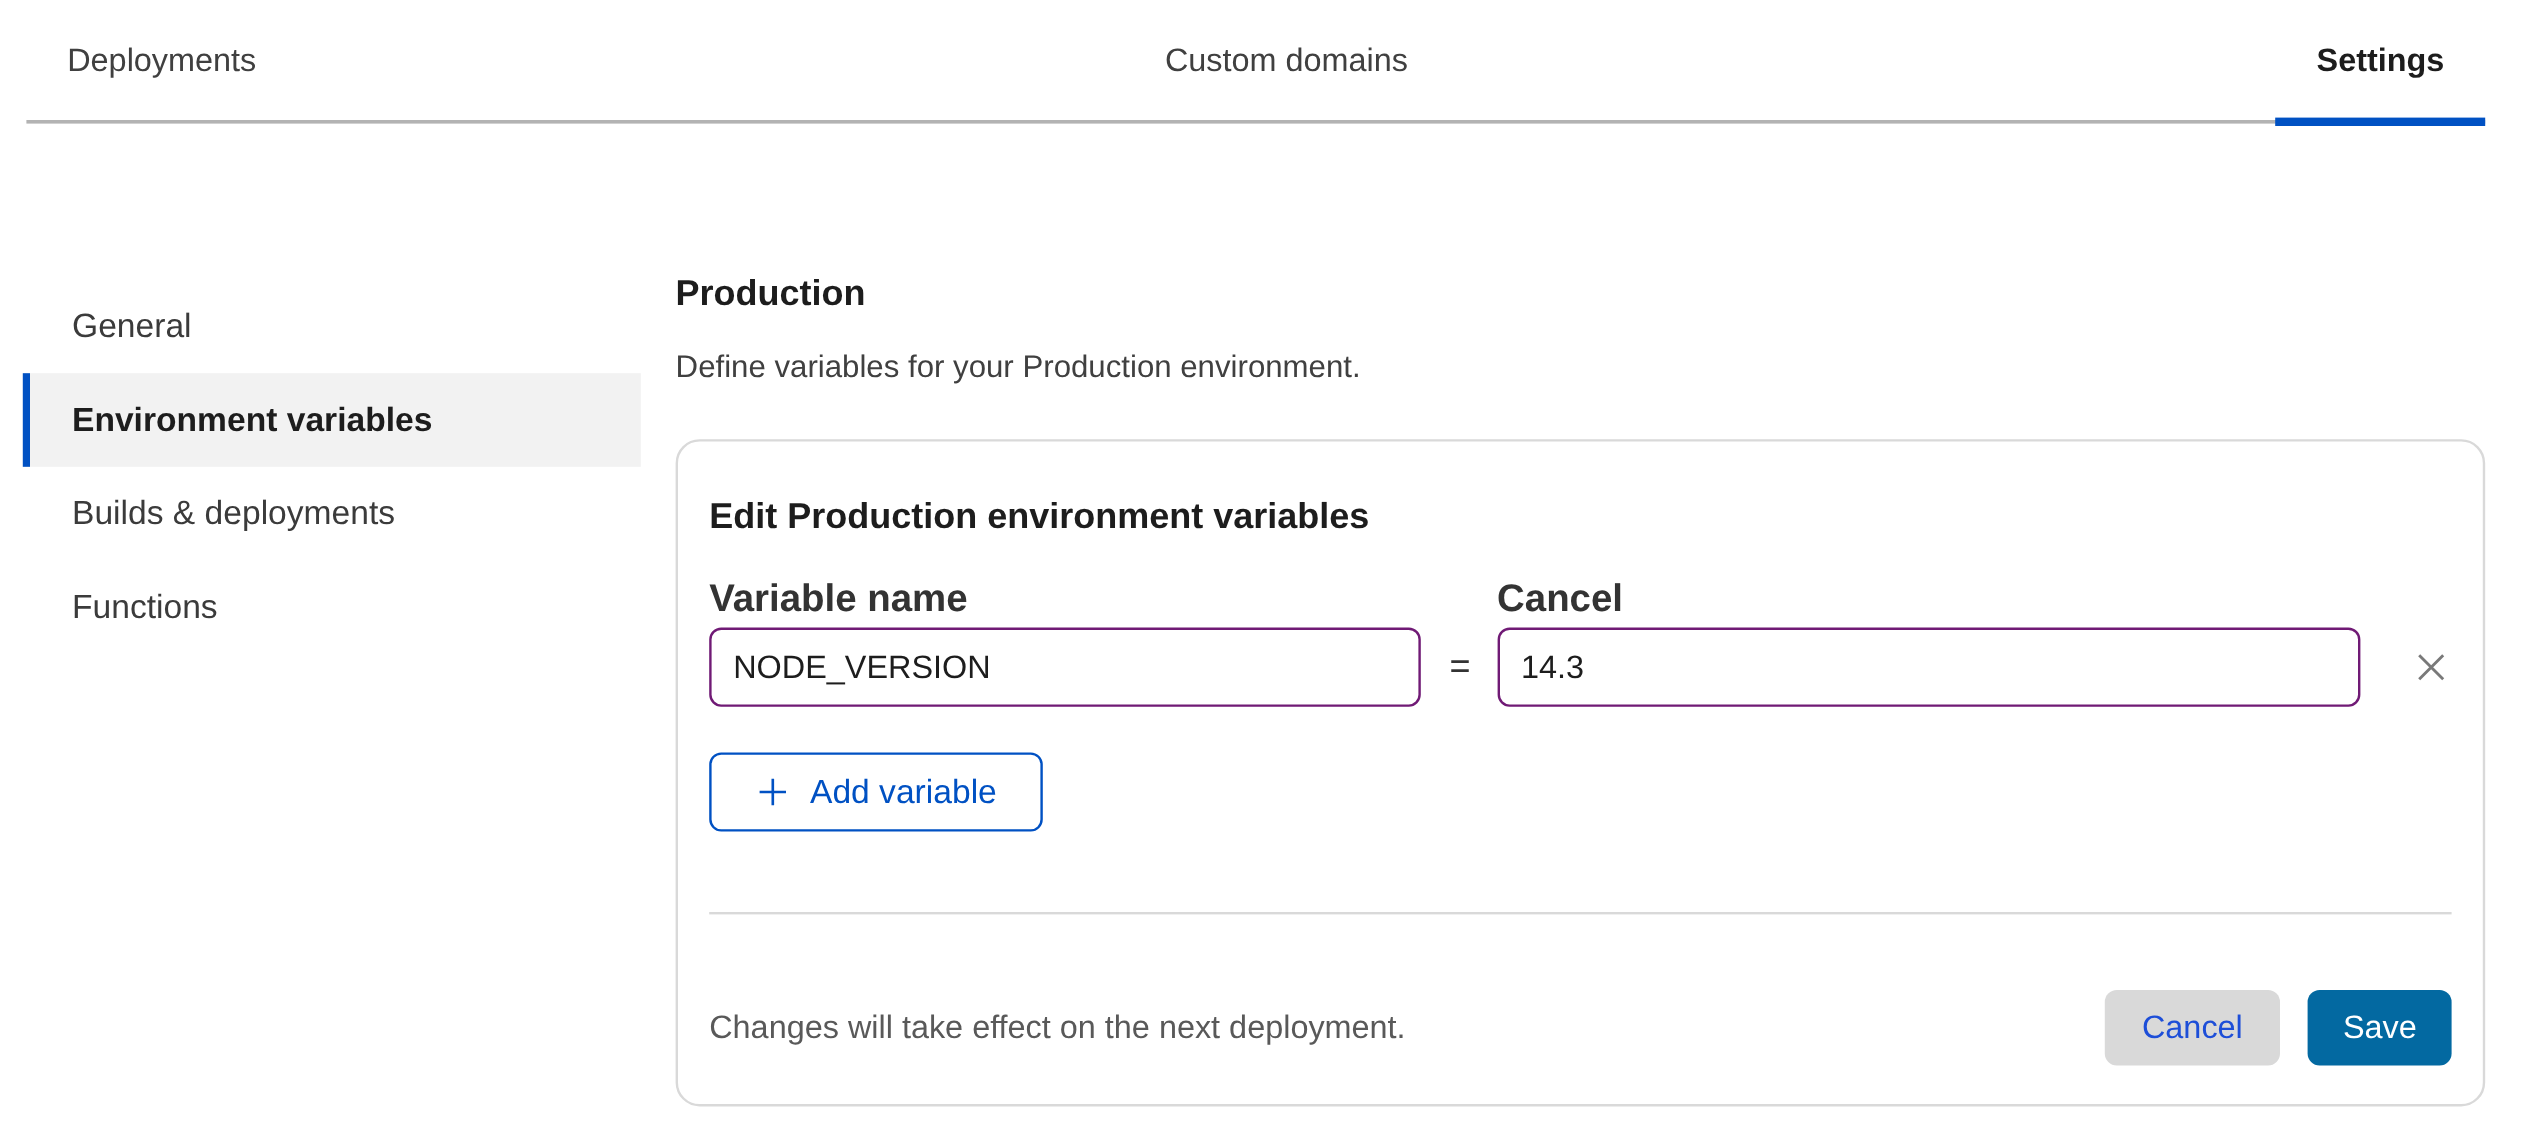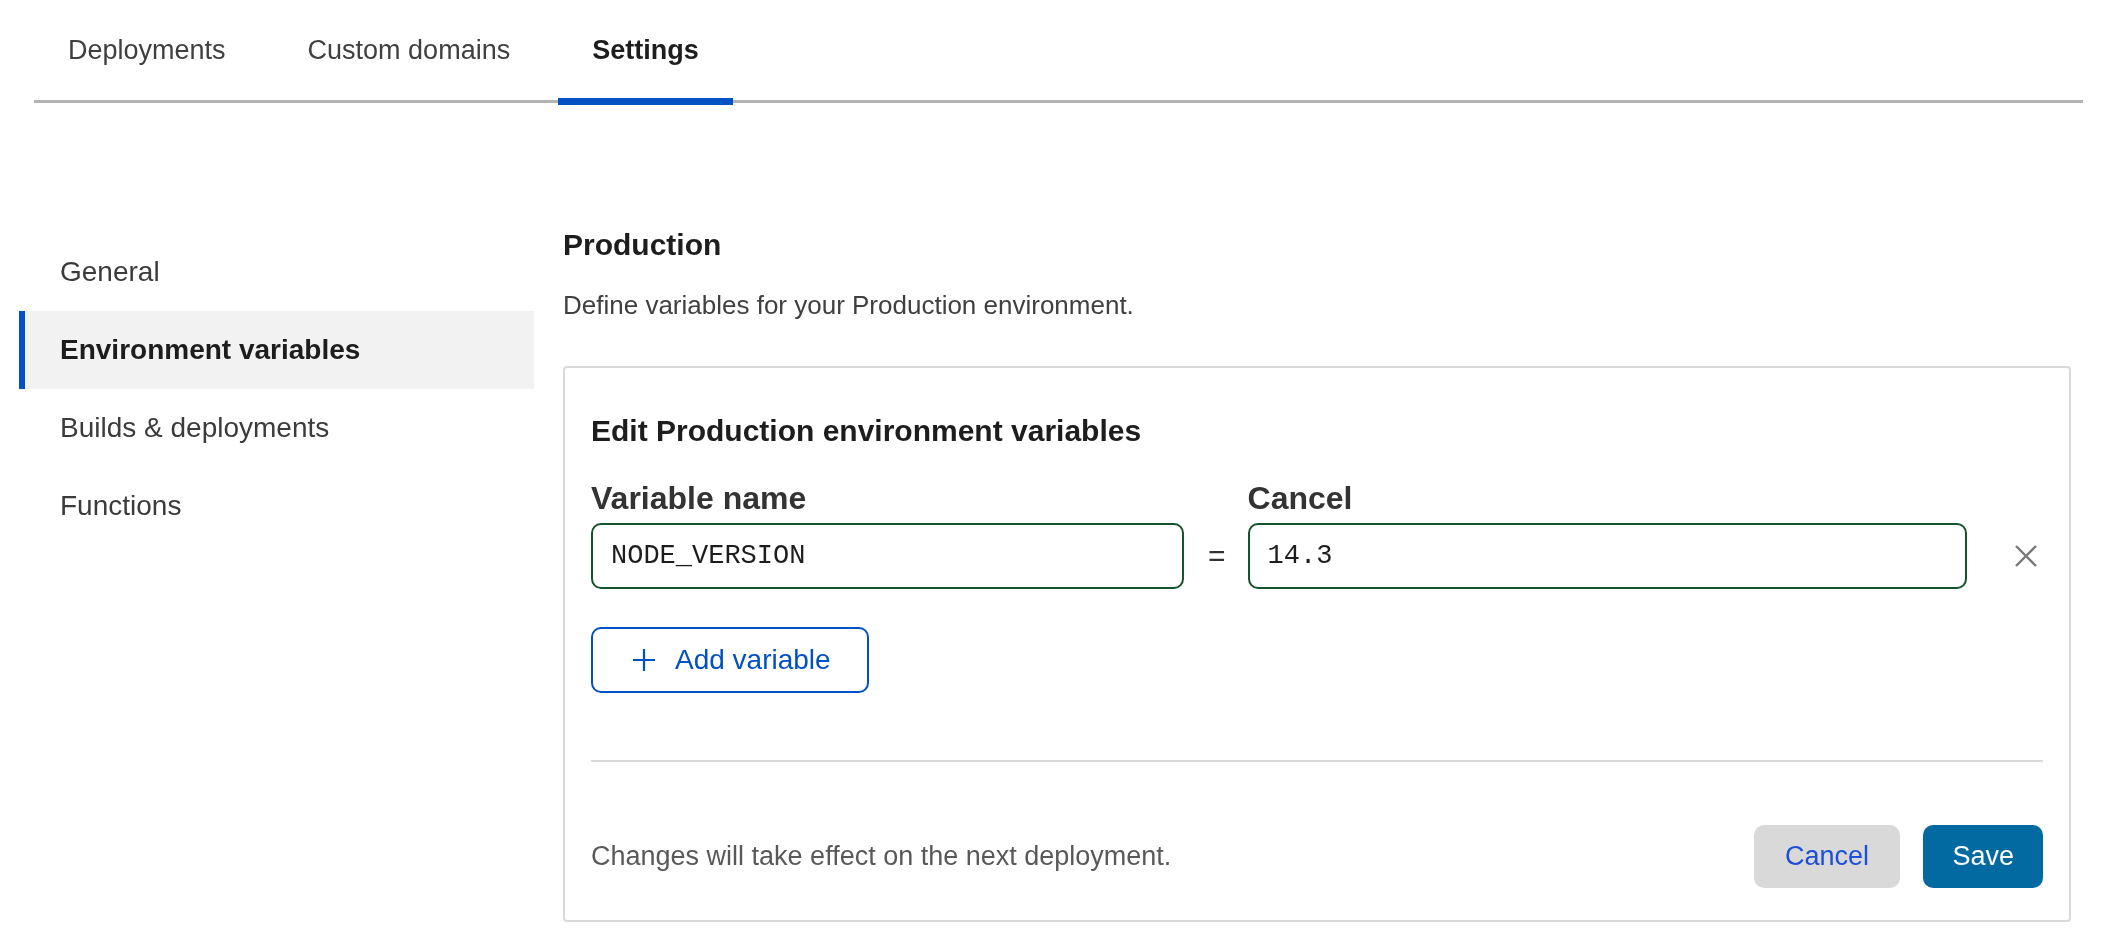--- a/index.html
+++ b/index.html
@@ -4,23 +4,24 @@
 <style>
   * { margin:0; padding:0; }
   html,body { background:#ffffff; }
   body {
     width:2121px; height:948px; position:relative; overflow:hidden;
     font-family:"Liberation Sans", sans-serif; color:#1d1d1d;
   }
 
   
   .tabbar {
-    position:absolute; left:34px; top:0; width:2049px; height:100px;
+    position:absolute; left:22px; top:0; width:2049px; height:100px;
     display:flex; align-items:stretch;
     border-bottom:3px solid #b3b3b3;
+    justify-content:space-between;
   }
   .tab {
     display:flex; align-items:center; padding:0 34px;
     font-size:27px; color:#404040; position:relative; cursor:pointer;
     white-space:nowrap;
   }
   .tab + .tab { margin-left:14px; }
   .tab.active { color:#1d1d1d; font-weight:700; }
   .tab.active::after {
     content:""; position:absolute; left:0; right:0; bottom:-5px; height:7px;
@@ -40,38 +41,38 @@
     color:#1d1d1d; font-weight:700;
   }
 
   
   .main { position:absolute; left:563px; top:228px; width:1508px; }
   .section-title { font-size:30px; font-weight:700; line-height:34px; color:#1d1d1d; }
   .section-desc  { margin-top:28px; font-size:26px; line-height:30px; color:#404040; }
 
   .card {
     box-sizing:border-box; margin-top:46px; width:1508px; height:556px;
-    border:2px solid #d9d9d9; border-radius:4px; background:#fff;
+    border:2px solid #d9d9d9; border-radius:20px; background:#fff;
     padding:46px 26px 0 26px;
   }
   .card-title { font-size:30px; font-weight:700; line-height:34px; color:#1d1d1d; }
 
   .var-row { display:flex; margin-top:36px; }
   .field { display:flex; flex-direction:column; }
   .field-name  { width:593px; }
   .field-value { width:719px; }
   .field-label {
     font-size:32px; font-weight:700; line-height:28px; color:#333333;
     margin-bottom:11px;
   }
   .text-input {
     box-sizing:border-box; width:100%; height:66px;
-    border:2px solid #14532d; border-radius:10px; background:#fff;
+    border:2px solid #701a75; border-radius:10px; background:#fff;
     padding:0 18px; font-size:27px; color:#1d1d1d;
-    font-family:Liberation Mono, monospace; outline:none;
+    font-family:Liberation Sans, sans-serif; outline:none;
   }
   .equals {
     align-self:flex-end; height:66px; display:flex; align-items:center;
     margin:0 22px 0 24px; font-size:30px; color:#333333;
   }
   .remove-btn {
     align-self:flex-end; height:66px; display:flex; align-items:center;
     margin-left:44px; background:none; border:none; cursor:pointer; padding:0;
   }
 

